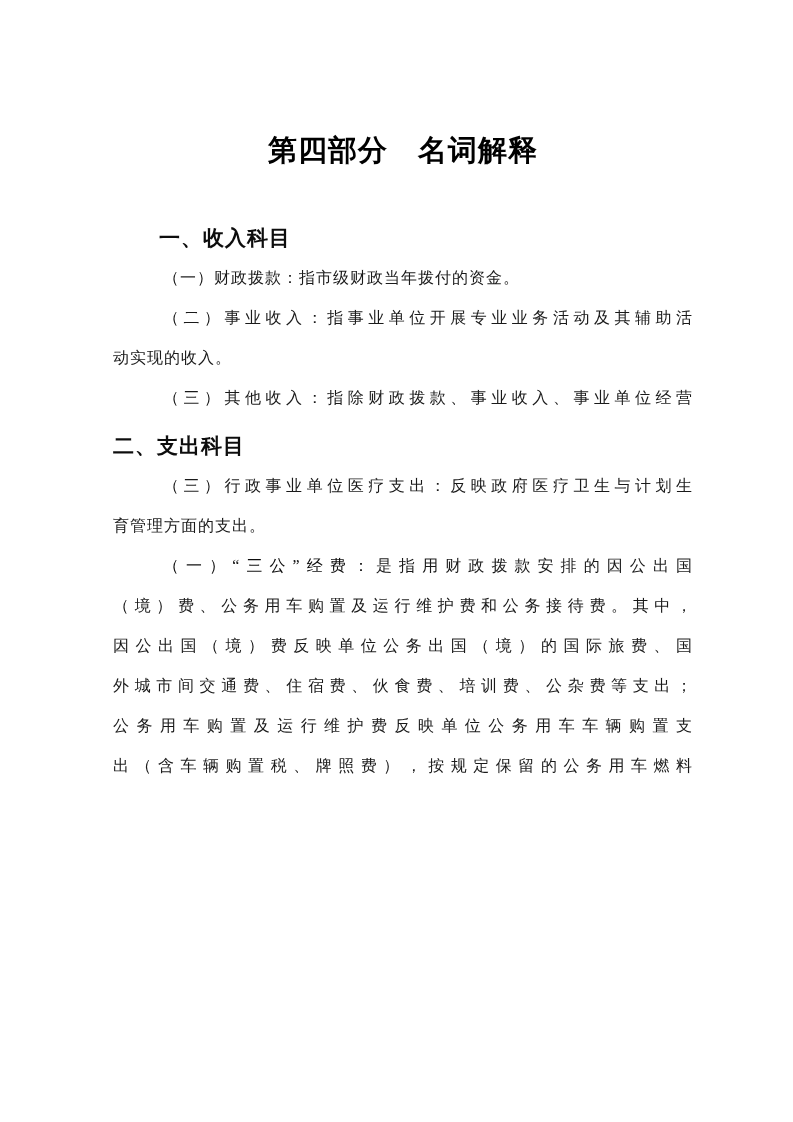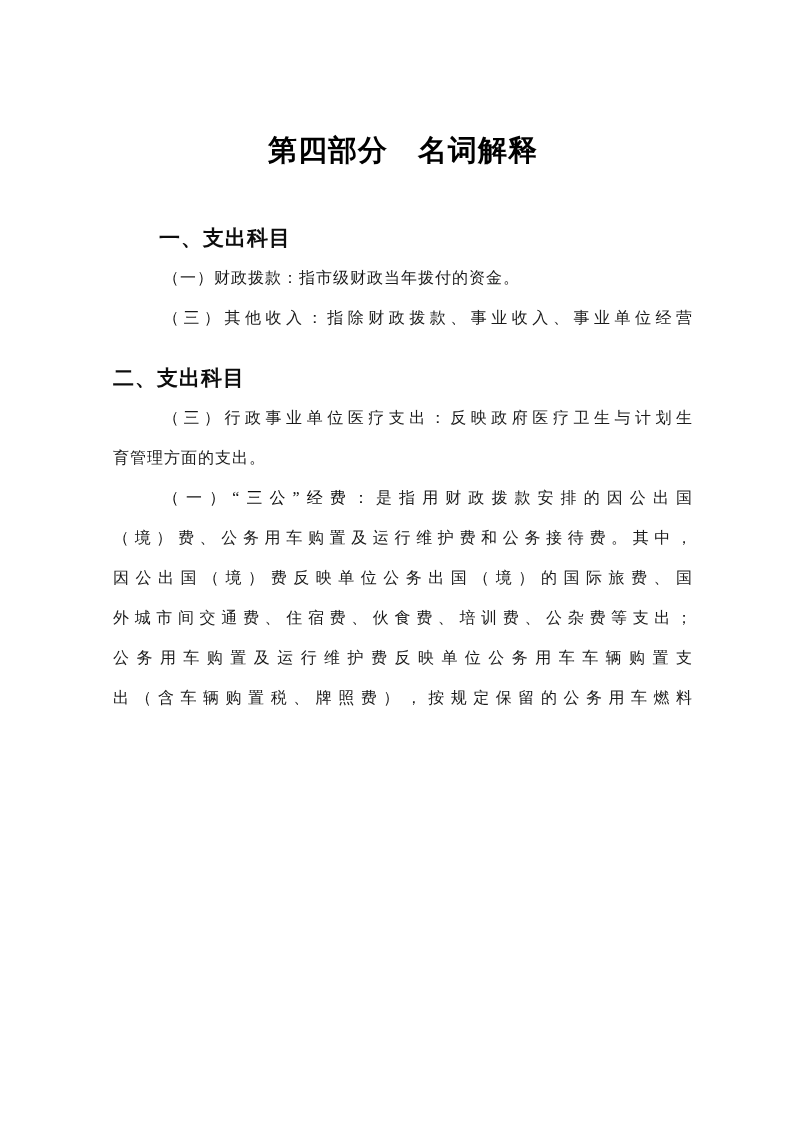--- a/index.html
+++ b/index.html
@@ -36,21 +36,21 @@
   }
   .heading {
     font-family: "Liberation Sans", "DejaVu Sans", sans-serif;
     font-weight: bold;
     font-size: 21px;
     line-height: 40px;
     letter-spacing: 1px;
     color: #0d0d0d;
   }
   .sections .heading:not(:first-child) {
-    margin-top: 20px;
+    margin-top: 8px;
   }
   .heading.ind {
     text-indent: 46px;
   }
   .paragraph {
     margin: 0;
   }
   .line {
     font-size: 16px;
     line-height: 40px;
@@ -80,23 +80,27 @@
     color: #222222;
   }
 </style>
 </head>
 <body>
 
 <div class="page">
   <div class="content">
     <div class="doc-title">第四部分　名词解释</div>
     <div class="sections">
-        <div class="heading ind">一、支出科目</div>
+        <div class="heading ind">一、收入科目</div>
         <div class="paragraph">
           <div class="line ind">（一）财政拨款：指市级财政当年拨付的资金。</div>
+        </div>
+        <div class="paragraph">
+          <div class="line fill ind">（二）事业收入：指事业单位开展专业业务活动及其辅助活</div>
+          <div class="line">动实现的收入。</div>
         </div>
         <div class="paragraph">
           <div class="line fill ind">（三）其他收入：指除财政拨款、事业收入、事业单位经营</div>
         </div>
         <div class="heading">二、支出科目</div>
         <div class="paragraph">
           <div class="line fill ind">（三）行政事业单位医疗支出：反映政府医疗卫生与计划生</div>
           <div class="line">育管理方面的支出。</div>
         </div>
         <div class="paragraph">

